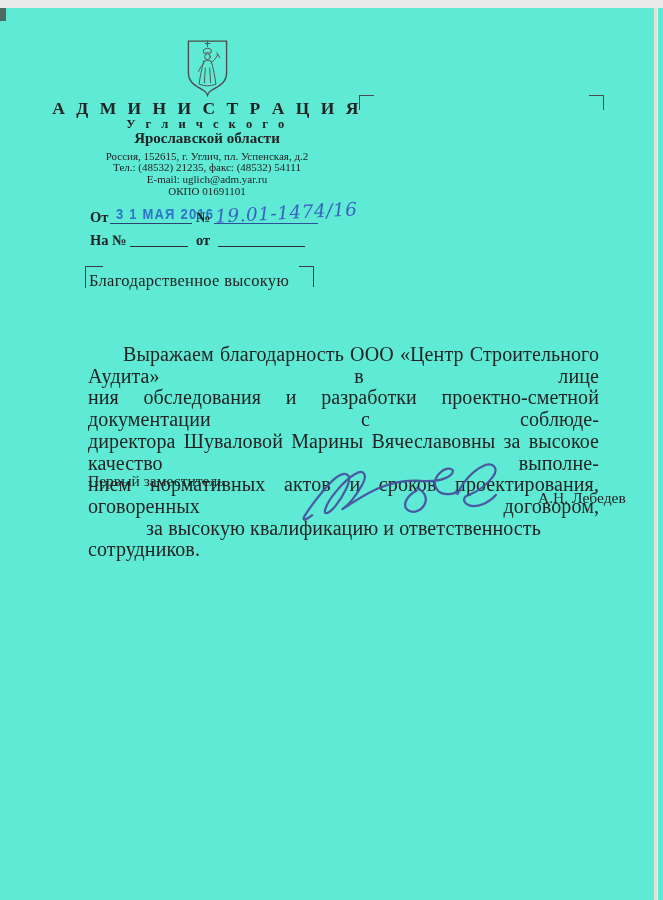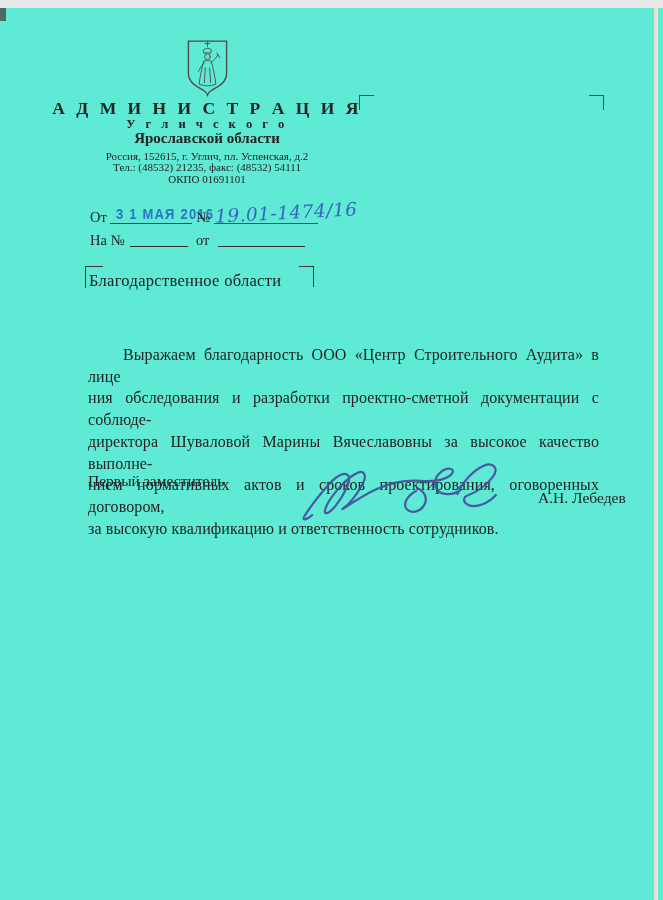--- a/index.html
+++ b/index.html
@@ -23,21 +23,21 @@
   .br{position:absolute;}
   .br-tl{border-top:1.5px solid #4b4b4b;border-left:1.5px solid #4b4b4b;}
   .br-tr{border-top:1.5px solid #4b4b4b;border-right:1.5px solid #4b4b4b;}
   .brk1{left:359px;top:87px;width:14px;height:14px;}
   .brk2{left:589px;top:87px;width:14px;height:14px;}
   .brk3{left:85px;top:258px;width:17px;height:21px;border-color:#3b3b3b;}
   .brk4{left:299px;top:258px;width:14px;height:20px;border-color:#3b3b3b;}
   
   .ref1{position:absolute;left:90px;top:198px;width:250px;height:22px;}
   .ref2{position:absolute;left:90px;top:221px;width:250px;height:22px;}
-  .lbl{position:absolute;font-weight:normal;font-size:14.5px;white-space:nowrap;}
+  .lbl{position:absolute;font-weight:bold;font-size:14.5px;white-space:nowrap;}
   .u{position:absolute;height:0;border-bottom:1.6px solid #2e2e2e;}
   .ref1 .from-lbl{left:0;top:3px;}
   .ref1 .u1{left:20px;top:17px;width:82px;border-color:#27436e;}
   .ref1 .stamp{
     position:absolute;left:26px;top:1px;
     font-family:"Liberation Sans",sans-serif;font-weight:bold;font-size:13px;
     letter-spacing:1.2px;color:#2e74c6;white-space:nowrap;transform:scaleY(1.08);
   }
   .ref1 .num-lbl{left:106px;top:3px;}
   .ref1 .u2{left:124px;top:17px;width:104px;border-color:#2c4f9e;}
@@ -46,21 +46,21 @@
     font-family:"DejaVu Serif",serif;font-style:italic;font-size:18.5px;
     color:#3a62c2;letter-spacing:.5px;white-space:nowrap;transform:rotate(-3deg);
   }
   .ref2 .reply-lbl{left:0;top:3px;}
   .ref2 .u3{left:40px;top:17px;width:58px;}
   .ref2 .ot-lbl{left:106px;top:3px;}
   .ref2 .u4{left:128px;top:17px;width:87px;}
   
   .title{position:absolute;left:89px;top:263px;font-size:16.5px;letter-spacing:.3px;white-space:nowrap;}
   
-  .body-par{position:absolute;left:88px;top:336px;width:511px;font-size:16px;letter-spacing:.1px;}
+  .body-par{position:absolute;left:88px;top:336px;width:511px;font-size:20px;letter-spacing:.1px;}
   .bl{line-height:21.7px;text-align:justify;text-align-last:justify;white-space:normal;}
   .bl.indent{text-indent:35px;}
   .bl.last{text-align:center;text-align-last:left;}
   
   .sig-pos{position:absolute;left:88px;top:464px;font-size:15.5px;line-height:18.5px;white-space:nowrap;}
   .sig-svg{position:absolute;left:298px;top:449px;width:212px;height:72px;}
   .sig-name{position:absolute;left:538px;top:481px;font-size:15.5px;white-space:nowrap;}
   svg .ln{fill:none;stroke:#555;stroke-width:1;stroke-linecap:round;stroke-linejoin:round;}
   svg .shield{fill:none;stroke:#4b4b4b;stroke-width:1.4;}
 </style>
@@ -81,20 +81,21 @@
       <path class="ln" d="M20.2,24 Q24,22.6 27.8,24 C29.8,31 31.6,40 32.6,47.5 Q24,51 15.4,47.5 C16.4,40 18.2,31 20.2,24 Z"></path>
       <path class="ln" d="M27.5,26 C30,24 32.5,21 34.5,17.5 M33.5,15.5 L36.5,20.5"></path>
       <path class="ln" d="M20.5,26 C18,28.5 16,31.5 14.8,34.5"></path>
       <path class="ln" d="M21.8,31 L20.8,46 M26.2,31 L27.2,46"></path>
     </svg>
     <div class="org1">А Д М И Н И С Т Р А Ц И Я</div>
     <div class="org2">У г л и ч с к о г о</div>
     <div class="org4">Ярославской области</div>
     <div class="addr first">Россия, 152615, г. Углич, пл. Успенская, д.2</div>
     <div class="addr">Тел.: (48532) 21235, факс: (48532) 54111</div>
+    <div class="addr">E-mail: uglich@adm.yar.ru</div>
     <div class="addr">ОКПО 01691101</div>
   </div>
 
   <div class="br br-tl brk1"></div>
   <div class="br br-tr brk2"></div>
 
   <div class="ref1">
     <span class="lbl from-lbl">От</span>
     <span class="u u1"></span>
     <span class="stamp">3 1 МАЯ 2016</span>
@@ -104,21 +105,21 @@
   </div>
   <div class="ref2">
     <span class="lbl reply-lbl">На №</span>
     <span class="u u3"></span>
     <span class="lbl ot-lbl">от</span>
     <span class="u u4"></span>
   </div>
 
   <div class="br br-tl brk3"></div>
   <div class="br br-tr brk4"></div>
-  <div class="title">Благодарственное области</div>
+  <div class="title">Благодарственное высокую</div>
 
   <div class="body-par">
     <div class="bl indent">Выражаем благодарность ООО «Центр Строительного Аудита» в лице</div>
     <div class="bl">ния обследования и разработки проектно-сметной документации с соблюде-</div>
     <div class="bl">директора Шуваловой Марины Вячеславовны за высокое качество выполне-</div>
     <div class="bl">нием нормативных актов и сроков проектирования, оговоренных договором,</div>
     <div class="bl last">за высокую квалификацию и ответственность сотрудников.</div>
   </div>
 
   <div class="sig-pos">

